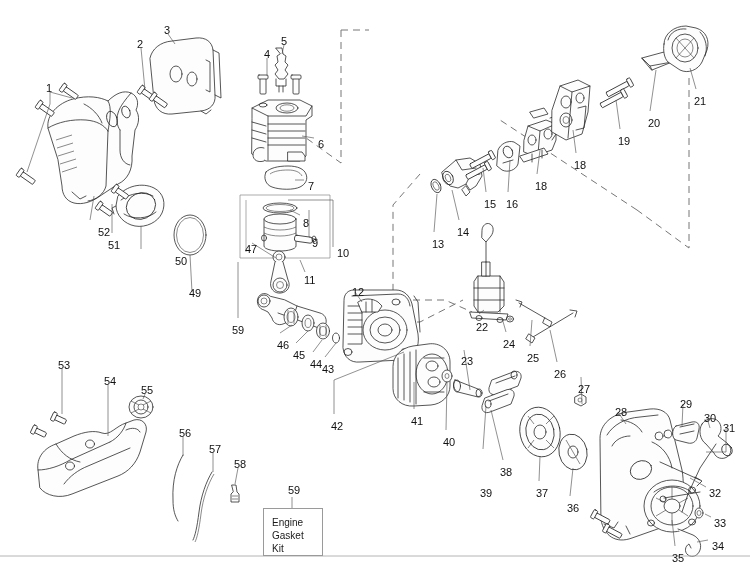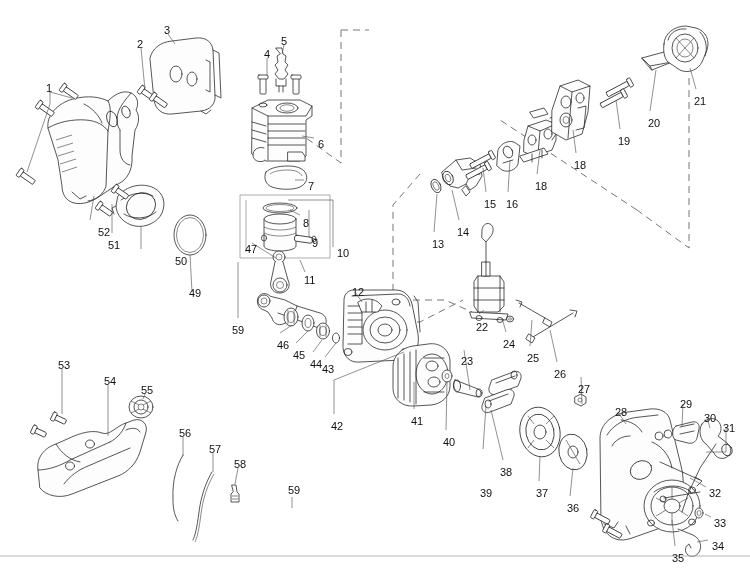--- a/index.html
+++ b/index.html
@@ -599,20 +599,25 @@
       <path class="lead" d="M183 437 L183 456"></path>
       <path class="lead" d="M213 453 L213 472"></path>
       <path class="lead" d="M238 468 L235 484"></path>
       <path class="lead" d="M292 497 L292 508"></path>
     </g>
 
     <line x1="0" y1="556" x2="750" y2="556" stroke="#b4b4b4" stroke-width="1"></line>
   </svg>
 
 
+  <div class="kitbox" style="left:263px;top:508px;width:60px;height:48px;">
+    <div class="kl">Engine
+Gasket
+Kit</div>
+  </div>
 
   <div id="callout-layer">
       <div class="num" style="left: 46px; top: 82px;">1</div>
       <div class="num" style="left: 137px; top: 38px;">2</div>
       <div class="num" style="left: 164px; top: 24px;">3</div>
       <div class="num" style="left: 264px; top: 48px;">4</div>
       <div class="num" style="left: 281px; top: 35px;">5</div>
       <div class="num" style="left: 318px; top: 138px;">6</div>
       <div class="num" style="left: 308px; top: 180px;">7</div>
       <div class="num" style="left: 303px; top: 217px;">8</div>

